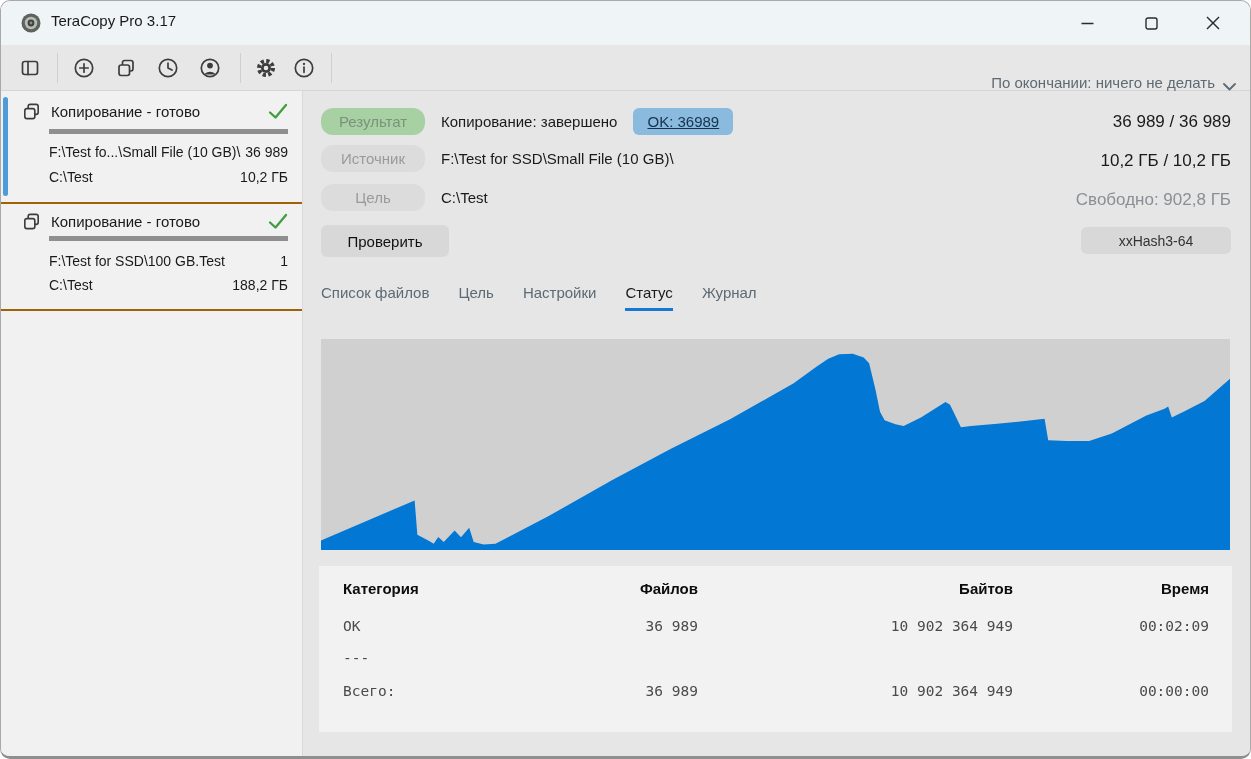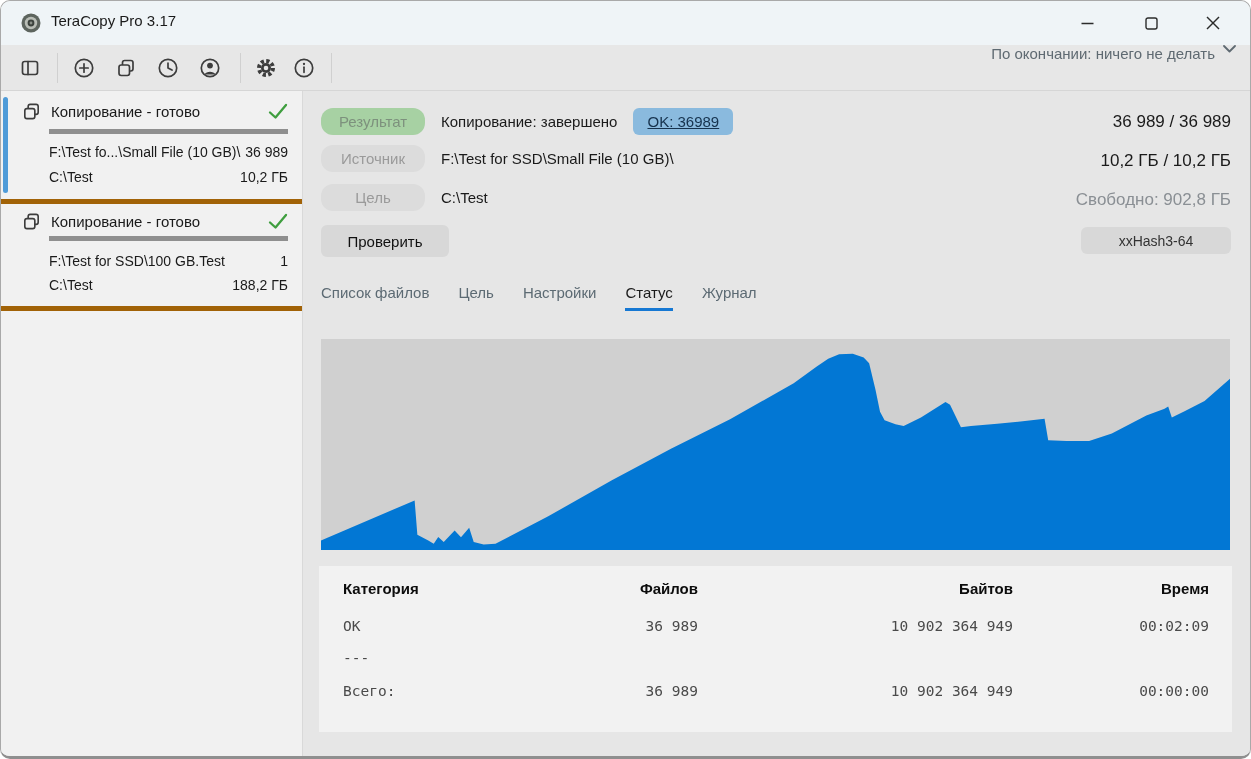--- a/index.html
+++ b/index.html
@@ -12,24 +12,24 @@
   
   .titlebar { position: absolute; top: 0; left: 0; right: 0; height: 44px; background: #eff4f7; }
   .app-icon { position: absolute; left: 20px; top: 12px; width: 20px; height: 20px; }
   .title-text { position: absolute; left: 50px; top: 11px; font-size: 15px; color: #1a1a1a; }
   .win-btn { position: absolute; top: 0; width: 46px; height: 44px; display: flex; align-items: center; justify-content: center; color: #2b2b2b; }
   .win-min { right: 140px; } .win-max { right: 76px; } .win-close { right: 14px; }
   
   .toolbar { position: absolute; top: 44px; left: 0; right: 0; height: 46px; background: #e7e7e7; border-bottom: 1px solid #d6d6d6; }
   .tool-btn { position: absolute; top: 11px; width: 24px; height: 24px; display: flex; align-items: center; justify-content: center; }
   .tb-sep { position: absolute; top: 8px; width: 1px; height: 30px; background: #d0d0d0; }
-  .finish-action { position: absolute; right: 14px; top: 0; height: 46px; display: flex; align-items: flex-start; gap: 8px; font-size: 15px; color: #5f6a72; cursor: default; }
+  .finish-action { position: absolute; right: 14px; top: 0; height: 46px; display: flex; align-items: flex-end; gap: 8px; font-size: 15px; color: #5f6a72; cursor: default; }
   
   .sidebar { position: absolute; top: 90px; left: 0; bottom: 0; width: 302px; background: #f1f1f1; border-right: 1px solid #d9d9d9; }
-  .task { position: relative; width: 100%; border-bottom: 5px solid #a16207; }
+  .task { position: relative; width: 100%; border-bottom: 2px solid #a16207; }
   .task-1 { height: 113px; } .task-2 { height: 107px; }
   .task-accent { position: absolute; left: 2px; top: 6px; bottom: 6px; width: 5px; border-radius: 3px; background: #4f9bd8; }
   .task-head { position: absolute; left: 20px; right: 14px; display: flex; align-items: center; gap: 9px; }
   .task-1 .task-head { top: 10px; } .task-2 .task-head { top: 7px; }
   .task-title { font-size: 15px; color: #1a1a1a; flex: 1; }
   .task-bar { position: absolute; left: 48px; right: 14px; height: 5px; background: #8f8f8f; }
   .task-1 .task-bar { top: 38px; } .task-2 .task-bar { top: 32px; }
   .task-line { position: absolute; left: 48px; right: 14px; height: 22px; display: flex; justify-content: space-between; font-size: 14px; color: #1a1a1a; align-items: center; }
   .task-1 .tl-a { top: 50px; } .task-1 .tl-b { top: 75px; }
   .task-2 .tl-a { top: 46px; } .task-2 .tl-b { top: 70px; }

